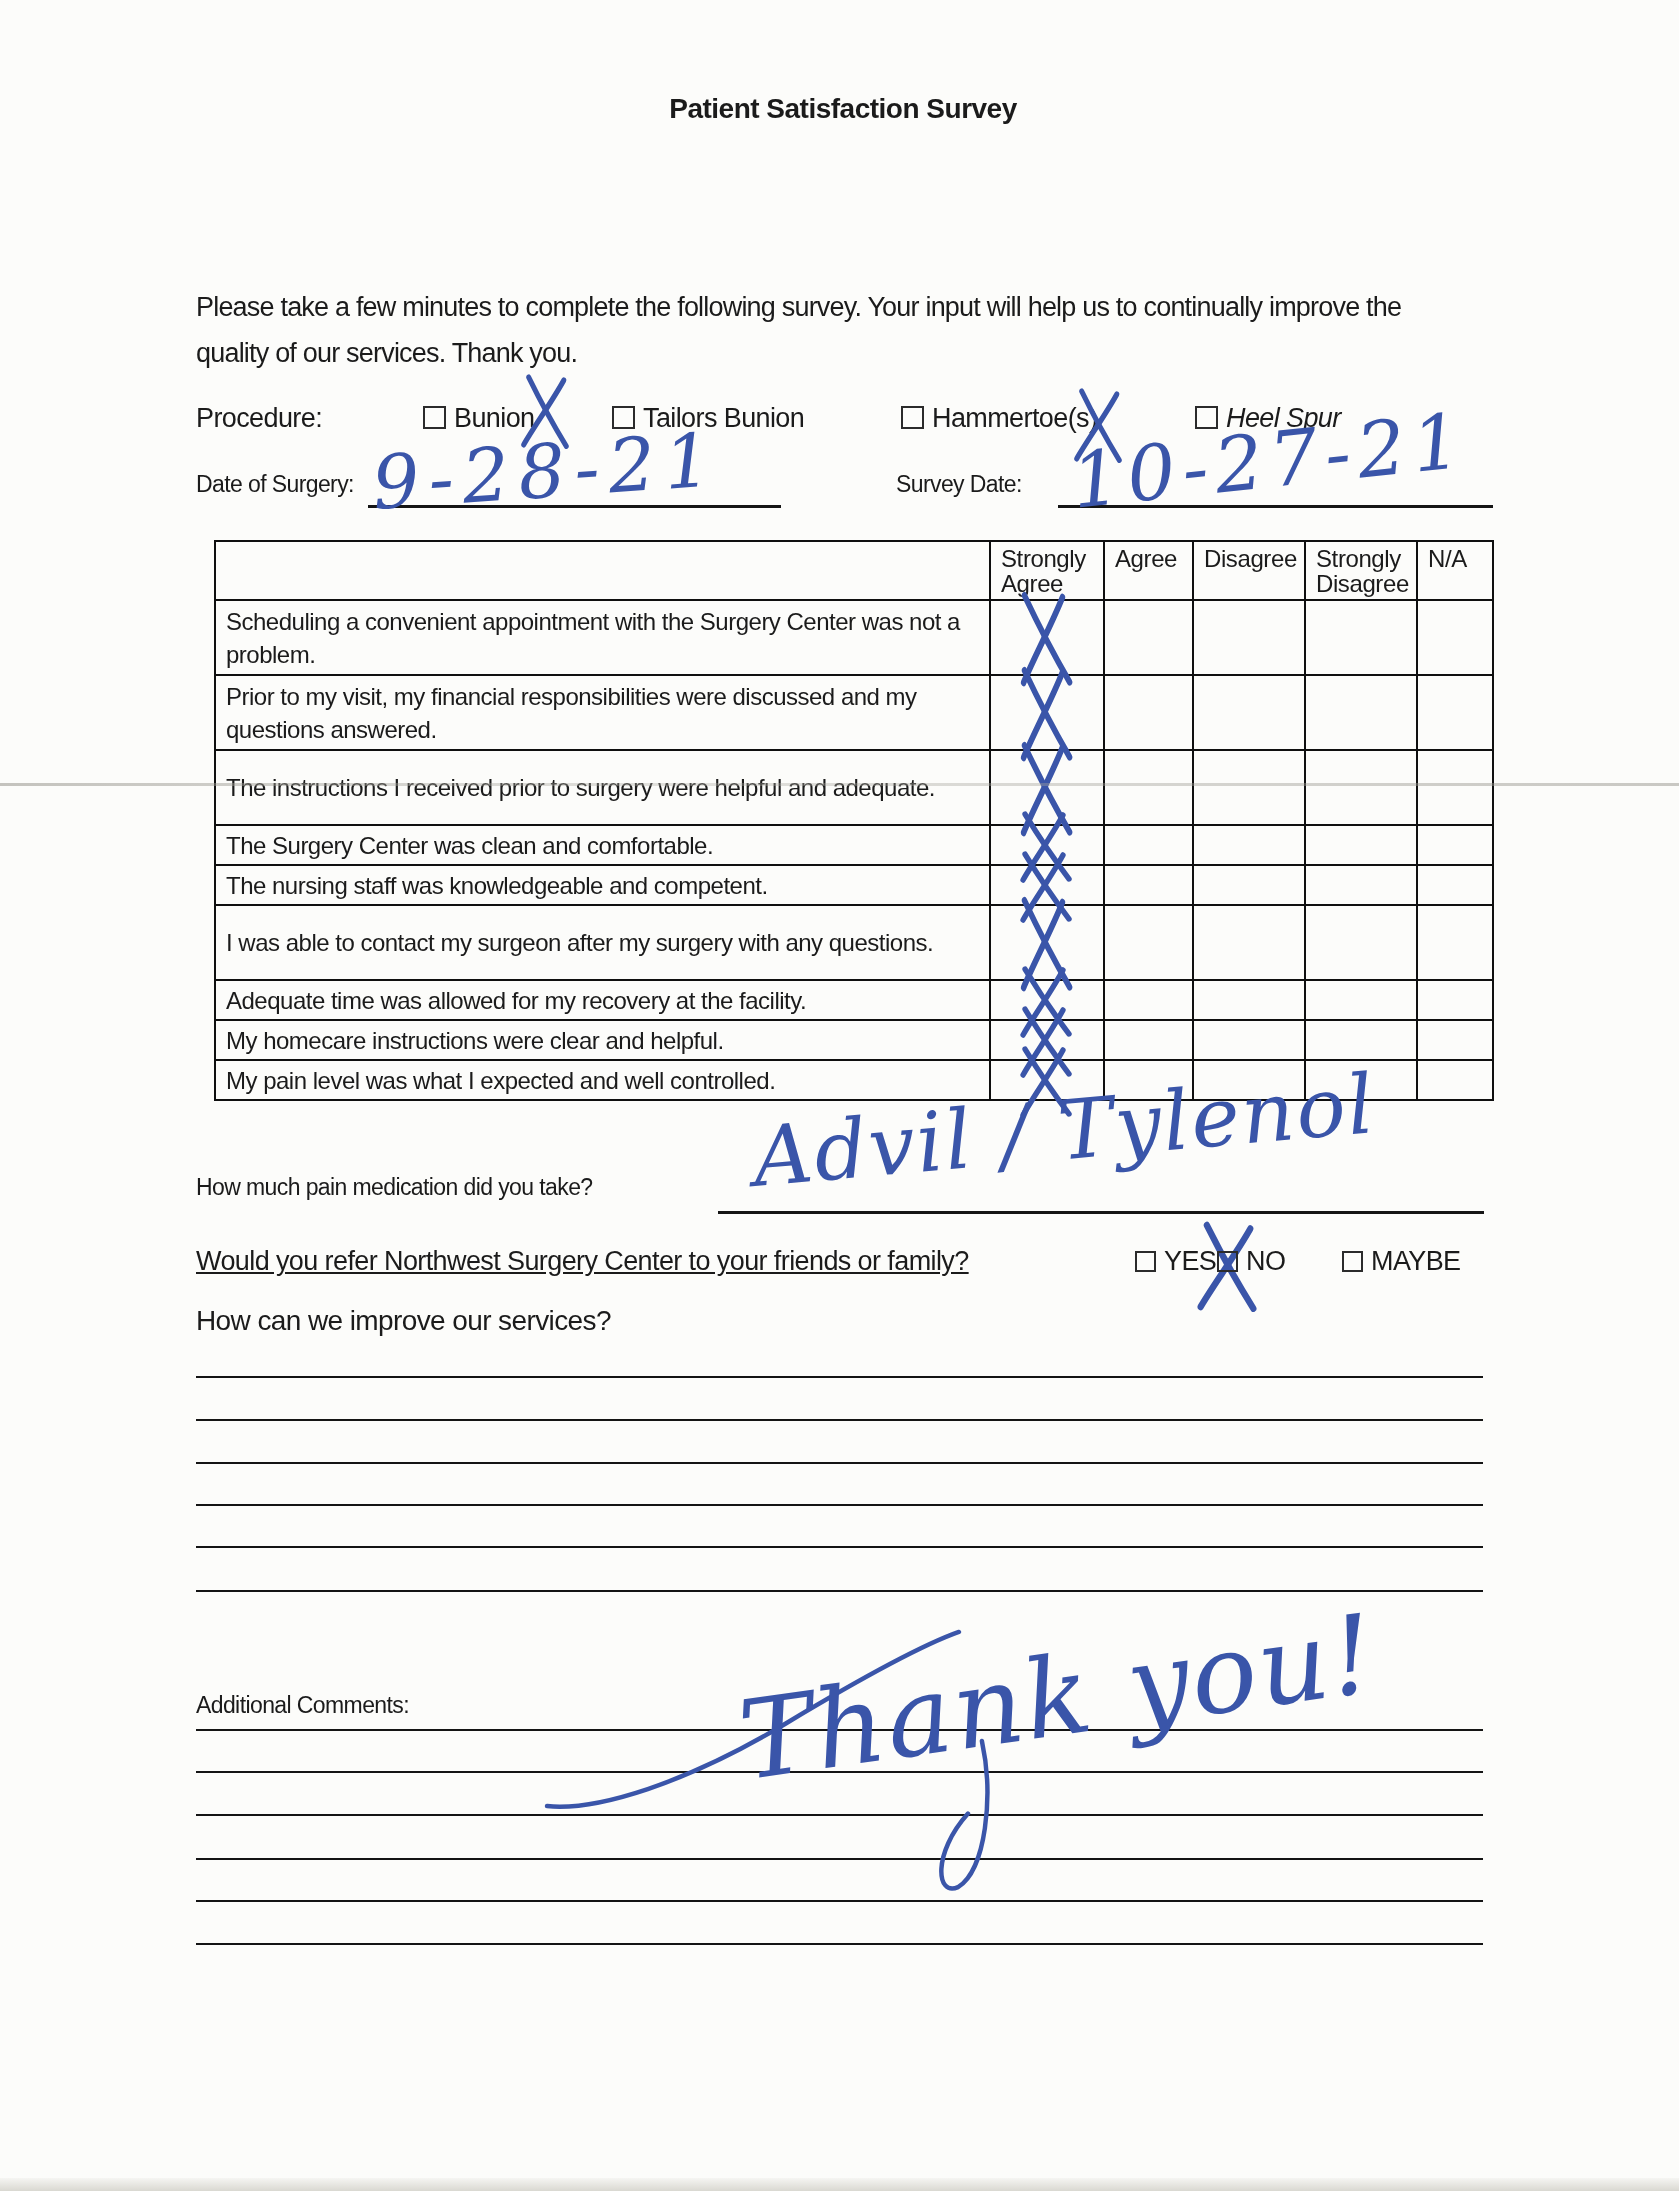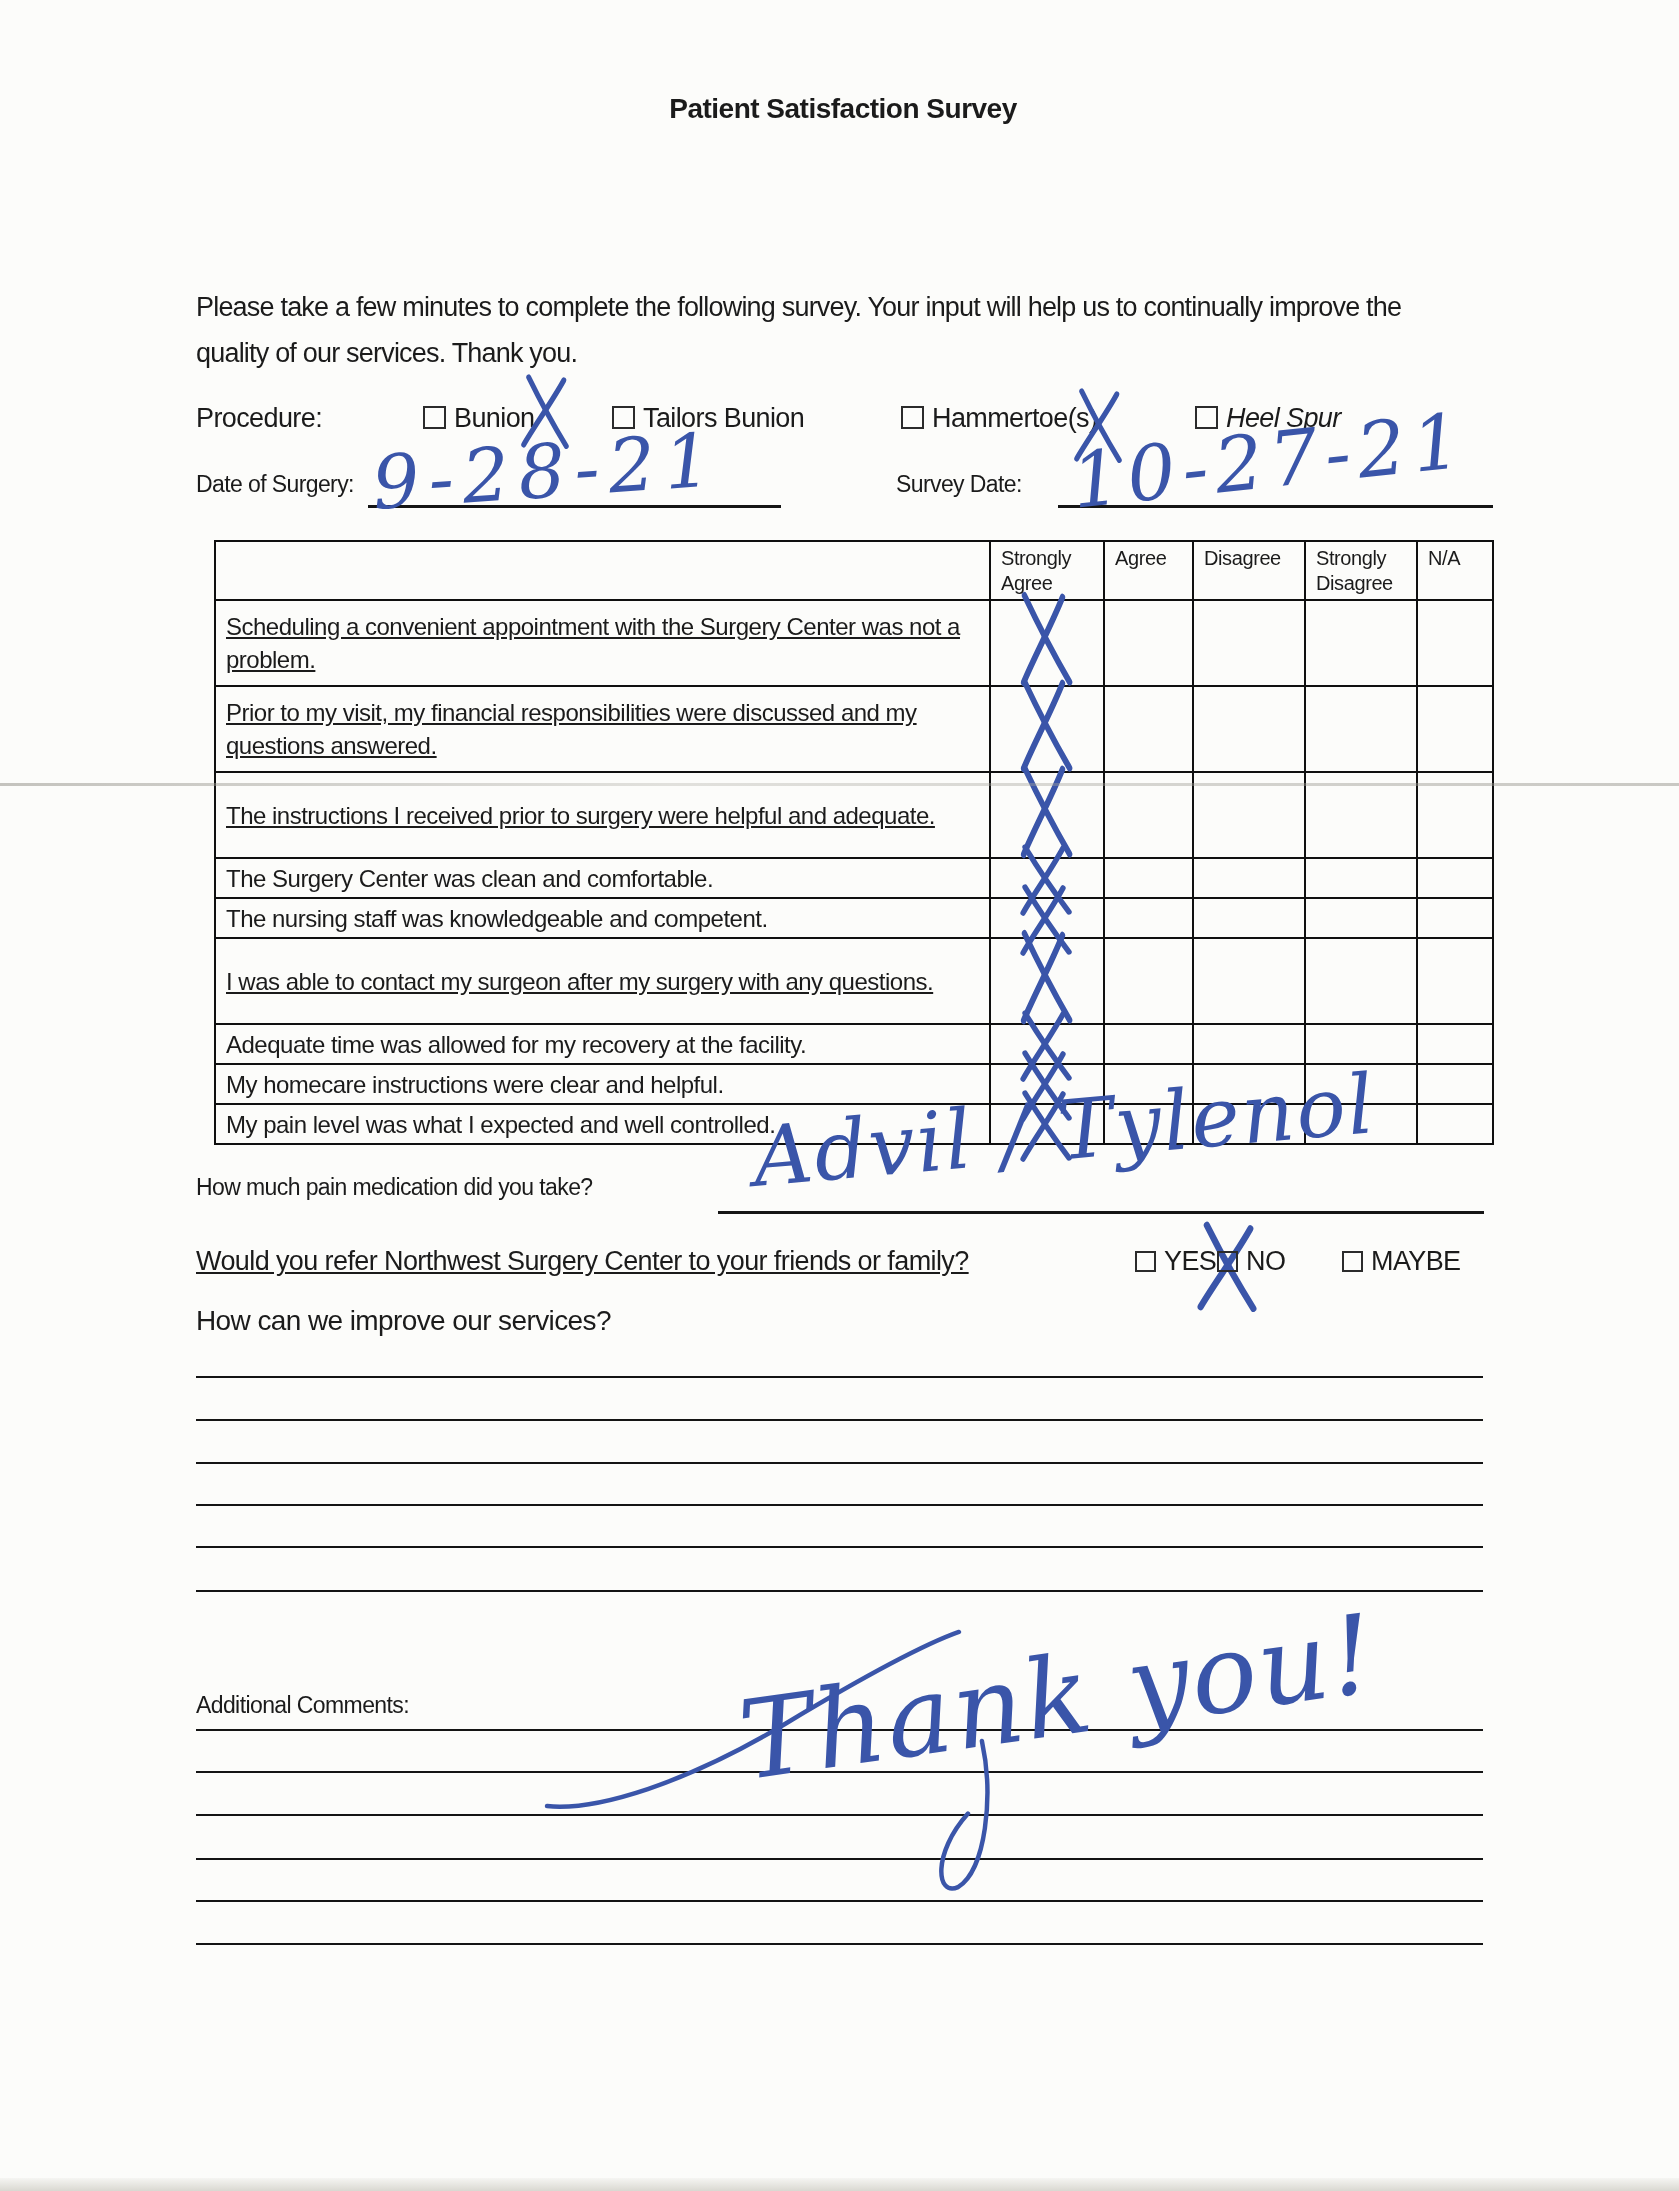--- a/index.html
+++ b/index.html
@@ -36,23 +36,23 @@
   .field-label{position:absolute;font-size:23px;letter-spacing:-0.6px;}
   .u-line{position:absolute;border-bottom:3px solid #151515;}
   .hand{position:absolute;font-family:"DejaVu Serif",serif;font-style:italic;color:var(--ink);white-space:nowrap;}
   .hand.date1{left:372px;top:428px;font-size:74px;letter-spacing:9px;transform:rotate(-4deg);}
   .hand.date2{left:1071px;top:416px;font-size:76px;letter-spacing:7px;transform:rotate(-6deg);}
   .hand.meds{left:752px;top:1083px;font-size:82px;letter-spacing:2px;transform:rotate(-5deg);}
   .hand.thanks{left:738px;top:1634px;font-size:109px;letter-spacing:2px;transform:rotate(-8deg);}
   
   table.ratings{position:absolute;left:214px;top:540px;border-collapse:collapse;table-layout:fixed;}
   table.ratings th,table.ratings td{border:2.4px solid #0f0f0f;}
-  th.rh{font-size:20px;font-weight:normal;letter-spacing:-0.4px;line-height:25px;vertical-align:top;text-align:left;padding:4px 2px 0 10px;height:53px;}
+  th.rh{font-size:24px;font-weight:normal;letter-spacing:-0.4px;line-height:25px;vertical-align:top;text-align:left;padding:4px 2px 0 10px;height:53px;}
   td.qcell{font-size:24px;letter-spacing:-0.5px;line-height:33px;padding:2px 8px 2px 10px;vertical-align:middle;}
-  tr.tall{height:86px;text-decoration:underline;} tr.short{height:40px;padding-left:36px;}
+  tr.tall{height:75px;} tr.short{height:40px;padding-left:36px;}
   td.rcell{position:relative;}
   td.rcell .hand-x{position:absolute;left:50%;top:-12px;transform:translateX(-55%) rotate(-3deg);}
   tr.short td.rcell .hand-x{top:-17px;}
   
   .refer-row{position:absolute;left:196px;top:1246px;width:1423px;height:46px;font-size:27px;letter-spacing:-0.6px;}
   .refer-opt{position:absolute;top:0;white-space:nowrap;}
   .refer-opt:nth-of-type(2){left:892px;padding-left:47px;}
   .refer-opt:nth-of-type(3){left:1021px;}
   .refer-opt:nth-of-type(4){left:1146px;}
   .refer-opt .opt-x{left:-20px;top:-26px;}

